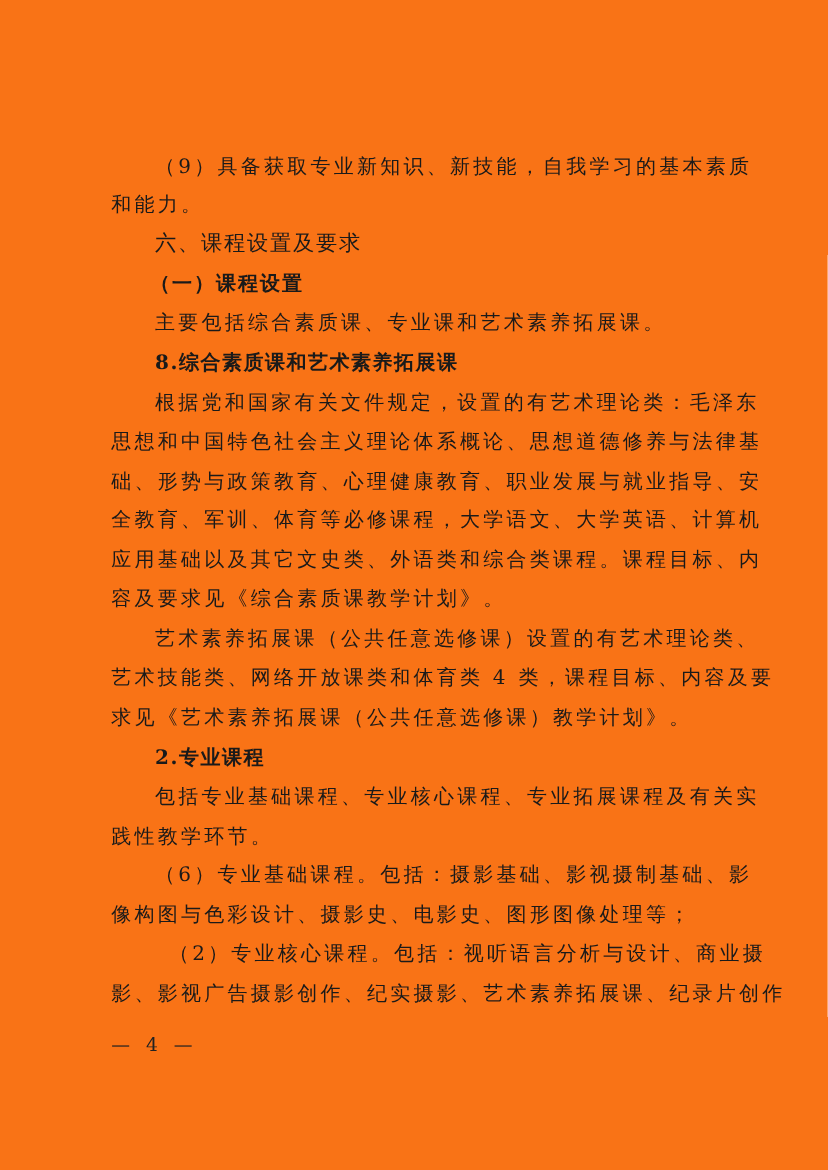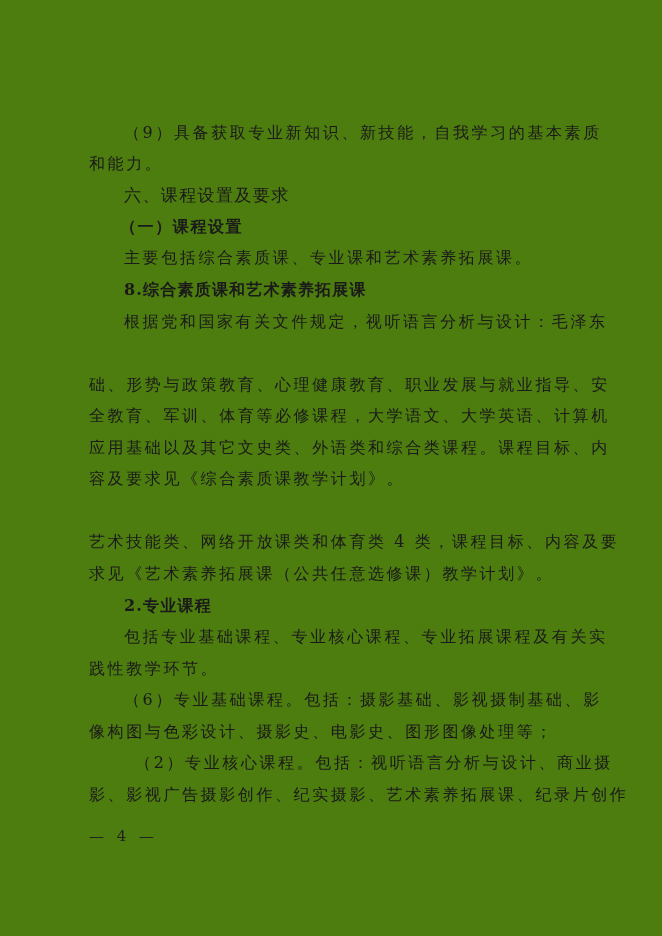--- a/index.html
+++ b/index.html
@@ -1,18 +1,18 @@
 <!DOCTYPE html>
 <html><head>
   <meta charset="utf-8">
   <style>
     html, body { margin: 0; padding: 0; background: #ffffff; }
     body { width: 662px; height: 936px; position: relative; overflow: hidden;
            font-family: "DejaVu Serif", "Liberation Serif", serif; color: #1a1a1a; }
-    .page { position: absolute; left: 0; top: 0; width: 662px; height: 936px; background: #4d7c0f; }
+    .page { position: absolute; left: 0; top: 0; width: 662px; height: 936px; background: #f97316; }
     .line { position: absolute; left: 89px; width: 500px; height: 22px; line-height: 22px;
             font-size: 16px; letter-spacing: 2.6px; white-space: nowrap; }
     .indent { left: 124px; }
     .indent-h { left: 124px; }
     .h1 { font-family: "DejaVu Sans", "Liberation Sans", sans-serif; font-size: 17px; letter-spacing: 1.4px; }
     .h2 { font-weight: bold; font-size: 16px; letter-spacing: 1.6px; }
     .h3 { font-weight: bold; font-size: 16px; letter-spacing: 1.2px; }
     .pagenum { position: absolute; left: 89px; top: 826px; font-size: 15px; letter-spacing: 4px;
                line-height: 20px; white-space: nowrap; color: #222; }
   </style>
@@ -22,26 +22,28 @@
 <div class="page">
 
   <div class="line indent" style="top:122px;">（9）具备获取专业新知识、新技能，自我学习的基本素质</div>
   <div class="line" style="top:153px;">和能力。</div>
 
   <div class="line indent-h h1" style="top:184px;">六、课程设置及要求</div>
   <div class="line h2" style="left:120px; top:216px;">（一）课程设置</div>
   <div class="line indent" style="top:247px;">主要包括综合素质课、专业课和艺术素养拓展课。</div>
 
   <div class="line indent-h h3" style="top:279px;">8.综合素质课和艺术素养拓展课</div>
-  <div class="line indent" style="top:311px;">根据党和国家有关文件规定，视听语言分析与设计：毛泽东</div>
+  <div class="line indent" style="top:311px;">根据党和国家有关文件规定，设置的有艺术理论类：毛泽东</div>
+  <div class="line" style="top:342px;">思想和中国特色社会主义理论体系概论、思想道德修养与法律基</div>
   <div class="line" style="top:374px;">础、形势与政策教育、心理健康教育、职业发展与就业指导、安</div>
   <div class="line" style="top:405px;">全教育、军训、体育等必修课程，大学语文、大学英语、计算机</div>
   <div class="line" style="top:437px;">应用基础以及其它文史类、外语类和综合类课程。课程目标、内</div>
   <div class="line" style="top:468px;">容及要求见《综合素质课教学计划》。</div>
 
+  <div class="line indent" style="top:500px;">艺术素养拓展课（公共任意选修课）设置的有艺术理论类、</div>
   <div class="line" style="top:531px;">艺术技能类、网络开放课类和体育类 4 类，课程目标、内容及要</div>
   <div class="line" style="top:563px;">求见《艺术素养拓展课（公共任意选修课）教学计划》。</div>
 
   <div class="line indent-h h3" style="top:595px;">2.专业课程</div>
   <div class="line indent" style="top:626px;">包括专业基础课程、专业核心课程、专业拓展课程及有关实</div>
   <div class="line" style="top:658px;">践性教学环节。</div>
 
   <div class="line indent" style="top:689px;">（6）专业基础课程。包括：摄影基础、影视摄制基础、影</div>
   <div class="line" style="top:721px;">像构图与色彩设计、摄影史、电影史、图形图像处理等；</div>
 

